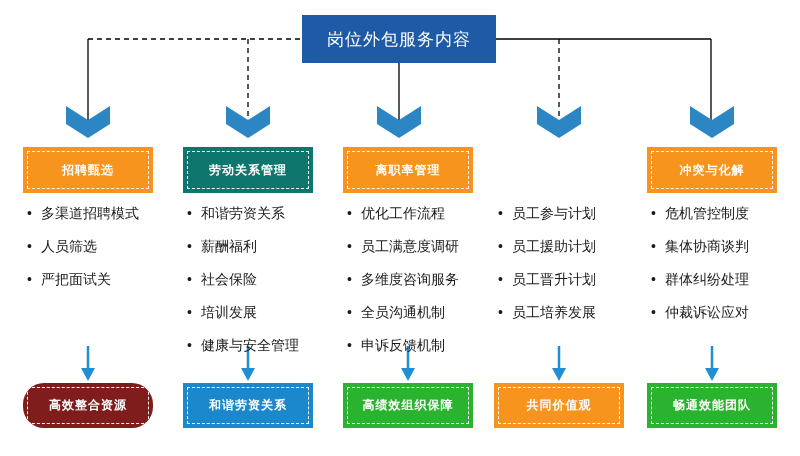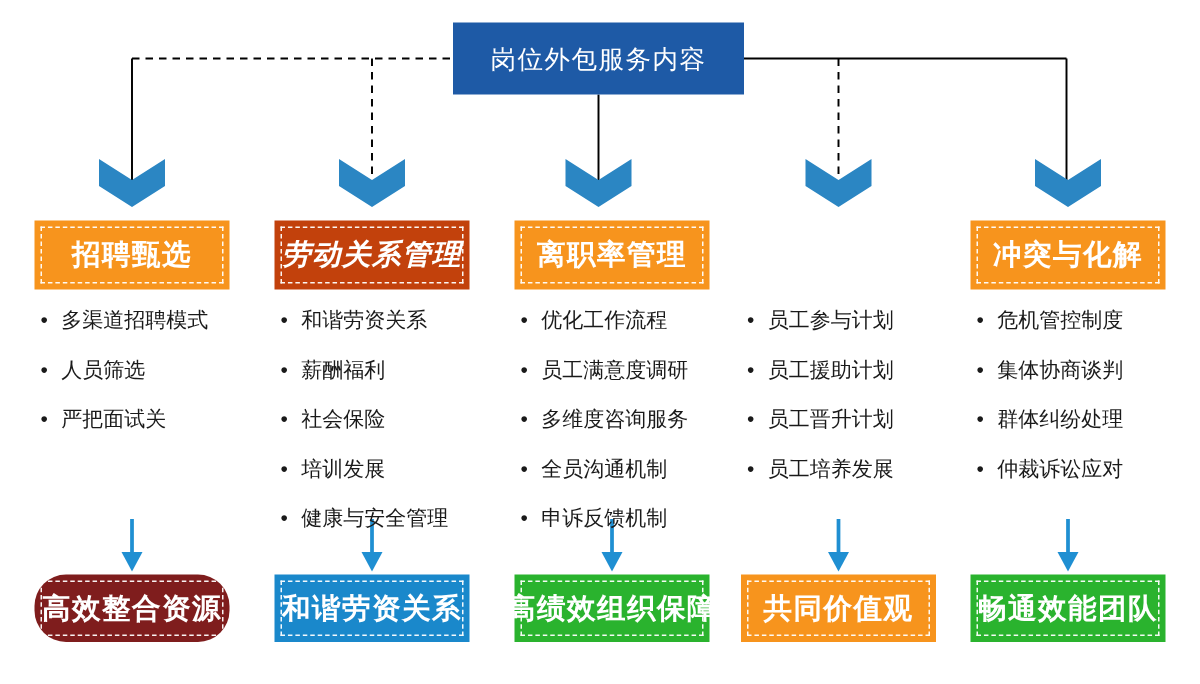--- a/index.html
+++ b/index.html
@@ -51,21 +51,21 @@
   .outcome-box{ top: 383px; height: 45px; }
 
   .box-inner {
     width: 100%; height: 100%;
     box-sizing: border-box;
     border: 1px dashed rgba(255,255,255,0.95);
     display: flex; align-items: center; justify-content: center;
   }
   .box-label {
     color: #ffffff;
-    font-size: 19px;
+    font-size: 12px;
     font-weight: bold;
     letter-spacing: 1px;
     white-space: nowrap;
   }
 
   .bullet-list {
     position: absolute;
     left: 4px; top: 204px;
     margin: 0; padding: 0;
     list-style: none;
@@ -155,21 +155,21 @@
         </li>
       </ul>
     <div class="outcome-box" style="background: #7f1d1d; border-radius: 21px;">
       <div class="box-inner">
         <span class="box-label">高效整合资源</span>
       </div>
     </div>
   </div>
 
   <div class="column col-1">
-    <div class="head-box" style="background: #c2410c; font-style: italic;">
+    <div class="head-box" style="background: #0f766e;">
       <div class="box-inner">
         <span class="box-label">劳动关系管理</span>
       </div>
     </div>
     <ul class="bullet-list">
         <li class="bullet-item">
           <span class="dot">•</span>
           <span class="item-text">和谐劳资关系</span>
         </li>
         <li class="bullet-item">

